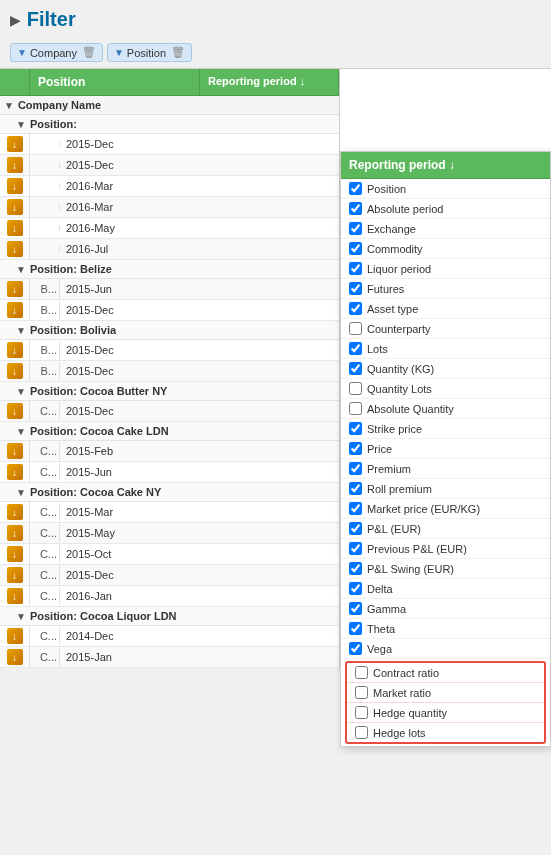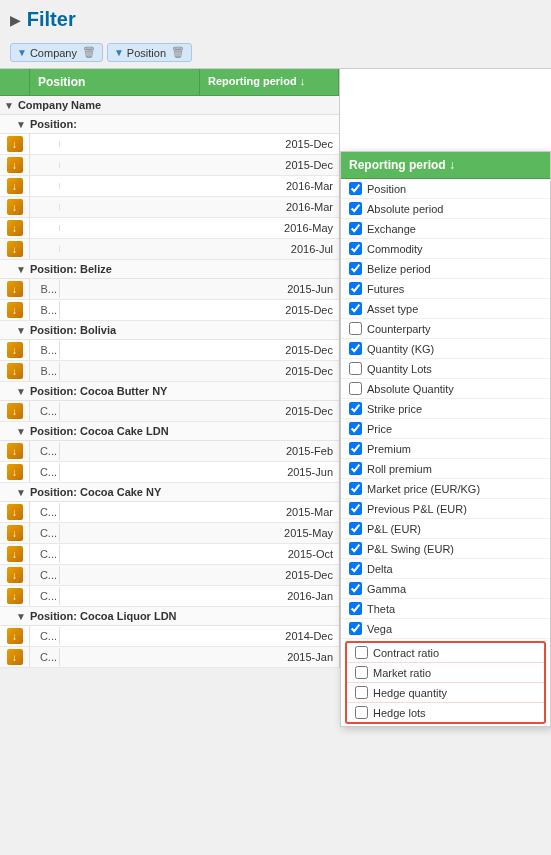--- a/index.html
+++ b/index.html
@@ -156,21 +156,20 @@
       color: #555;
       padding: 3px 2px;
       text-align: right;
       border-right: 1px solid #e0e0e0;
     }
     .row-date {
       flex: 1;
       padding: 3px 6px;
       font-size: 11px;
       color: #333;
-      text-align: right;
     }
 
     .sub-group {
       display: flex;
       align-items: center;
       padding: 3px 6px 3px 16px;
       background: #fafafa;
       border-bottom: 1px solid #e4e4e4;
       font-weight: 600;
       font-size: 11px;
@@ -470,36 +469,40 @@
       <div class="dropdown-item">
         <input type="checkbox" checked="" style="">
         <span>Exchange</span>
       </div>
       <div class="dropdown-item">
         <input type="checkbox" checked="" style="">
         <span>Commodity</span>
       </div>
       <div class="dropdown-item">
         <input type="checkbox" checked="" style="">
-        <span>Belize period</span>
+        <span>Liquor period</span>
       </div>
       <div class="dropdown-item">
         <input type="checkbox" checked="" style="">
         <span>Futures</span>
       </div>
       <div class="dropdown-item">
         <input type="checkbox" checked="" style="">
         <span>Asset type</span>
       </div>
       <div class="dropdown-item">
         <input type="checkbox" style="">
         <span>Counterparty</span>
       </div>
       <div class="dropdown-item">
         <input type="checkbox" checked="" style="">
+        <span>Lots</span>
+      </div>
+      <div class="dropdown-item">
+        <input type="checkbox" checked="" style="">
         <span>Quantity (KG)</span>
       </div>
       <div class="dropdown-item">
         <input type="checkbox" style="">
         <span>Quantity Lots</span>
       </div>
       <div class="dropdown-item">
         <input type="checkbox" style="">
         <span>Absolute Quantity</span>
       </div>
@@ -518,25 +521,25 @@
       <div class="dropdown-item">
         <input type="checkbox" checked="" style="">
         <span>Roll premium</span>
       </div>
       <div class="dropdown-item">
         <input type="checkbox" checked="" style="">
         <span>Market price (EUR/KG)</span>
       </div>
       <div class="dropdown-item">
         <input type="checkbox" checked="" style="">
+        <span>P&amp;L (EUR)</span>
+      </div>
+      <div class="dropdown-item">
+        <input type="checkbox" checked="" style="">
         <span>Previous P&amp;L (EUR)</span>
-      </div>
-      <div class="dropdown-item">
-        <input type="checkbox" checked="" style="">
-        <span>P&amp;L (EUR)</span>
       </div>
       <div class="dropdown-item">
         <input type="checkbox" checked="" style="">
         <span>P&amp;L Swing (EUR)</span>
       </div>
       <div class="dropdown-item">
         <input type="checkbox" checked="" style="">
         <span>Delta</span>
       </div>
       <div class="dropdown-item">

